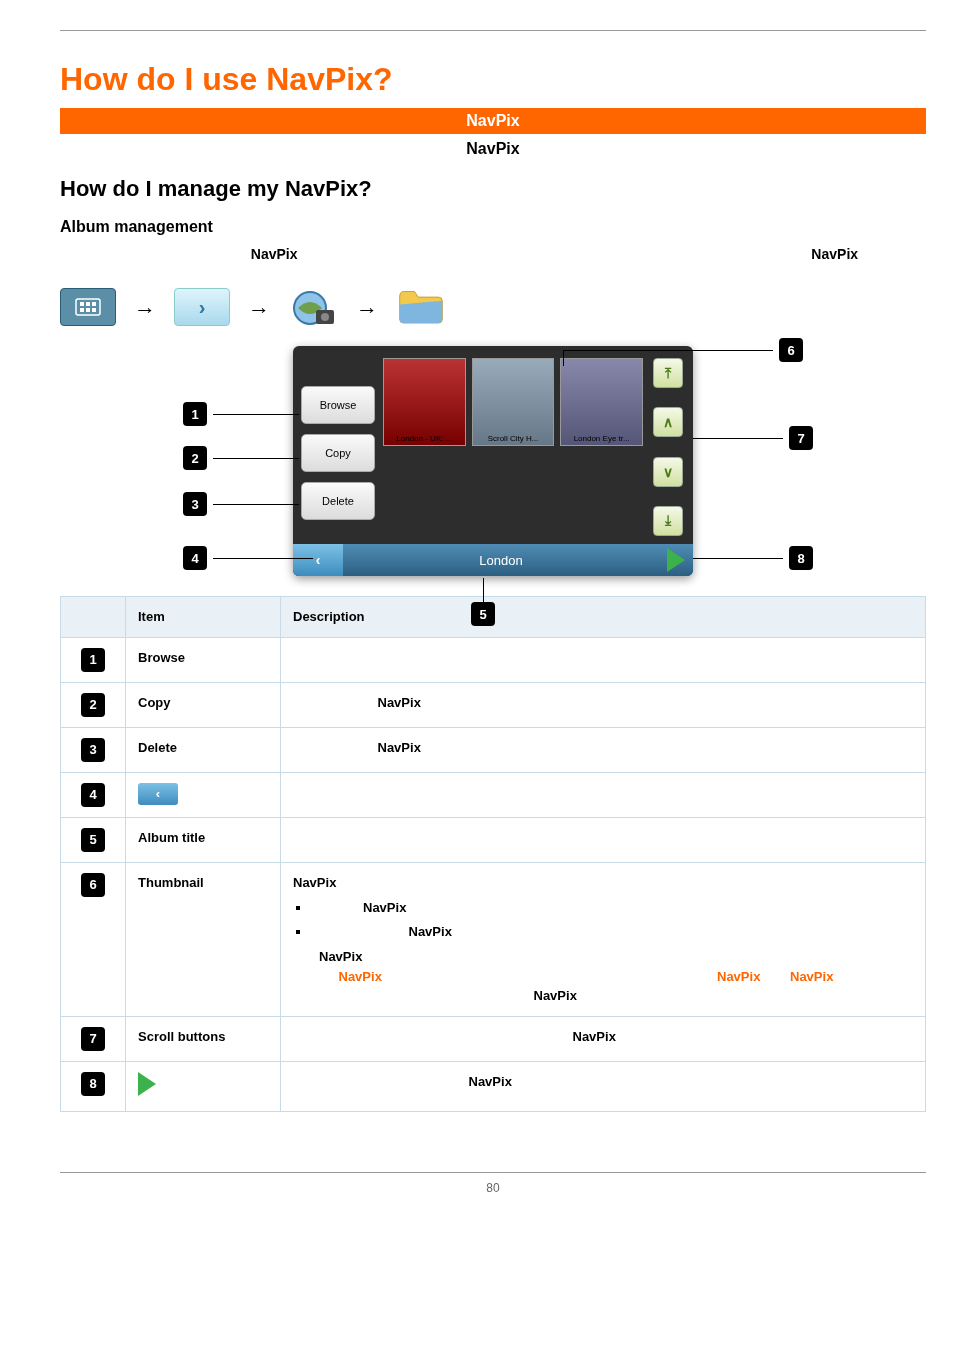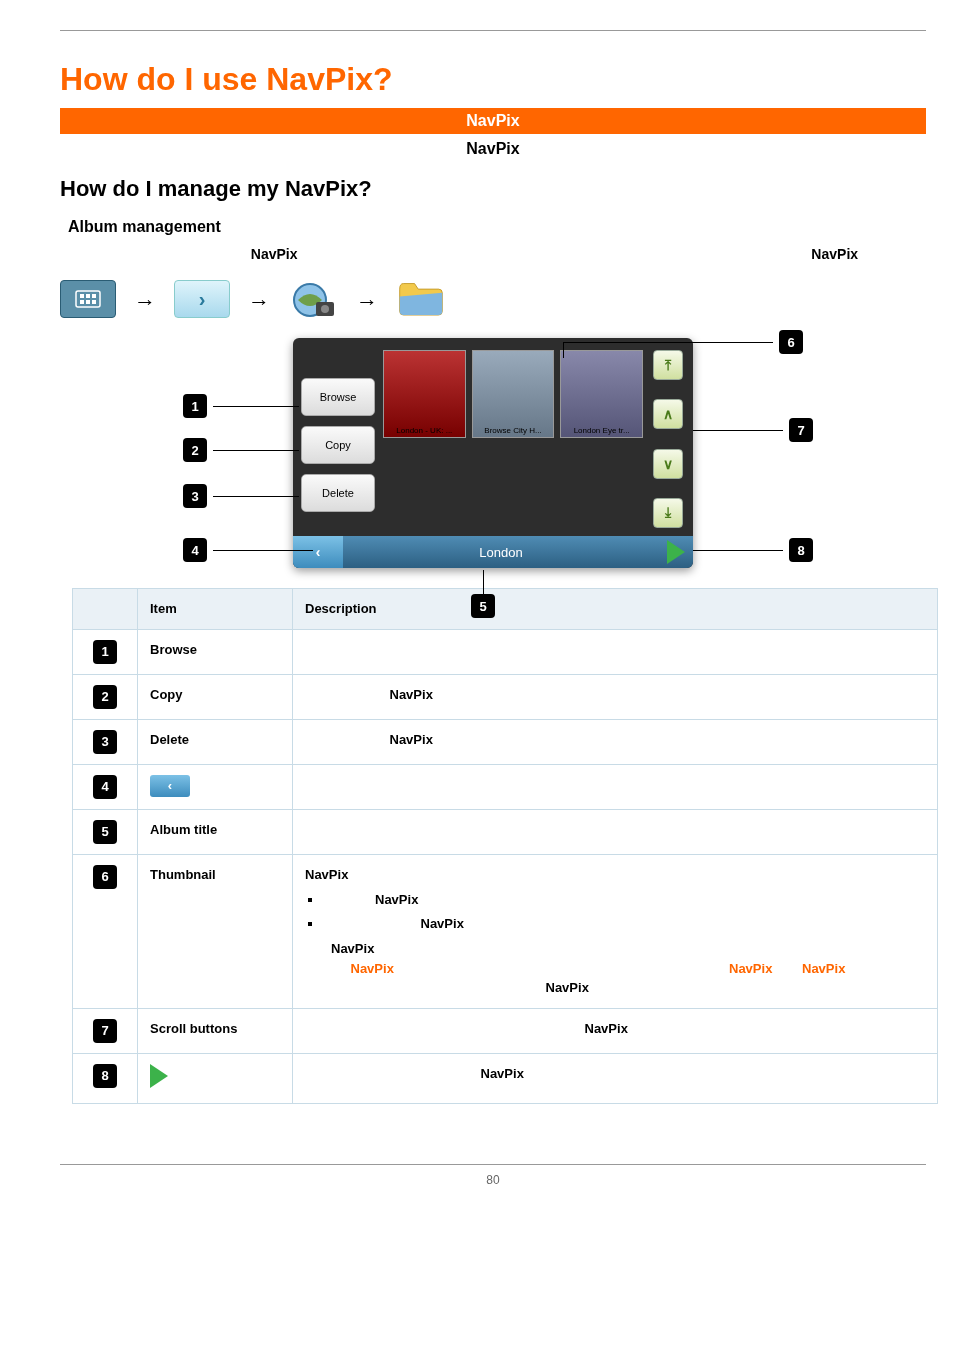--- a/index.html
+++ b/index.html
@@ -45,24 +45,24 @@
     color: #000;
   }
   .h2 {
     font-size: 22px;
     font-weight: bold;
     margin: 14px 0 10px 0;
   }
   .h3 {
     font-size: 16px;
     font-weight: bold;
-    margin: 16px 0 10px 8px;
+    margin: 16px 0 10px 0;
   }
   .body-line {
-    margin: 6px 0 16px 0;
+    margin: 6px 0 24px 0;
     font-weight: bold;
   }
   .body-line .brand {
     color: #000;
   }
   
   .crumb {
     display: flex;
     align-items: center;
     gap: 18px;
@@ -220,21 +220,20 @@
   .callout-line {
     height: 1px;
     background: #000;
     flex: 1;
   }
   
   table.desc {
     width: 100%;
     border-collapse: collapse;
     margin-top: 10px;
-    margin-left: 12px;
   }
   table.desc th, table.desc td {
     border: 1px solid #c8dbe6;
     padding: 10px 12px;
     vertical-align: top;
     text-align: left;
     font-size: 13px;
     line-height: 1.5;
   }
   table.desc th {
@@ -353,21 +352,21 @@
 
   <div class="shot-wrap">
     <div class="shot">
       <div class="shot-left">
         <div class="shot-btn">Browse</div>
         <div class="shot-btn">Copy</div>
         <div class="shot-btn">Delete</div>
       </div>
       <div class="shot-grid">
         <div class="thumb" style="background:linear-gradient(#b33,#700);color:#000">London - UK: ...</div>
-        <div class="thumb" style="background:linear-gradient(#9ab,#678);color:#000">Browse City H...</div>
+        <div class="thumb" style="background:linear-gradient(#9ab,#678);color:#000">Scroll City H...</div>
         <div class="thumb" style="background:linear-gradient(#88a,#557);color:#000">London Eye tr...</div>
       </div>
       <div class="shot-right">
         <div class="scroll-btn">⤒</div>
         <div class="scroll-btn">∧</div>
         <div class="scroll-btn">∨</div>
         <div class="scroll-btn">⤓</div>
       </div>
       <div class="shot-bottom">
         <div class="shot-bottom-back">‹</div>

